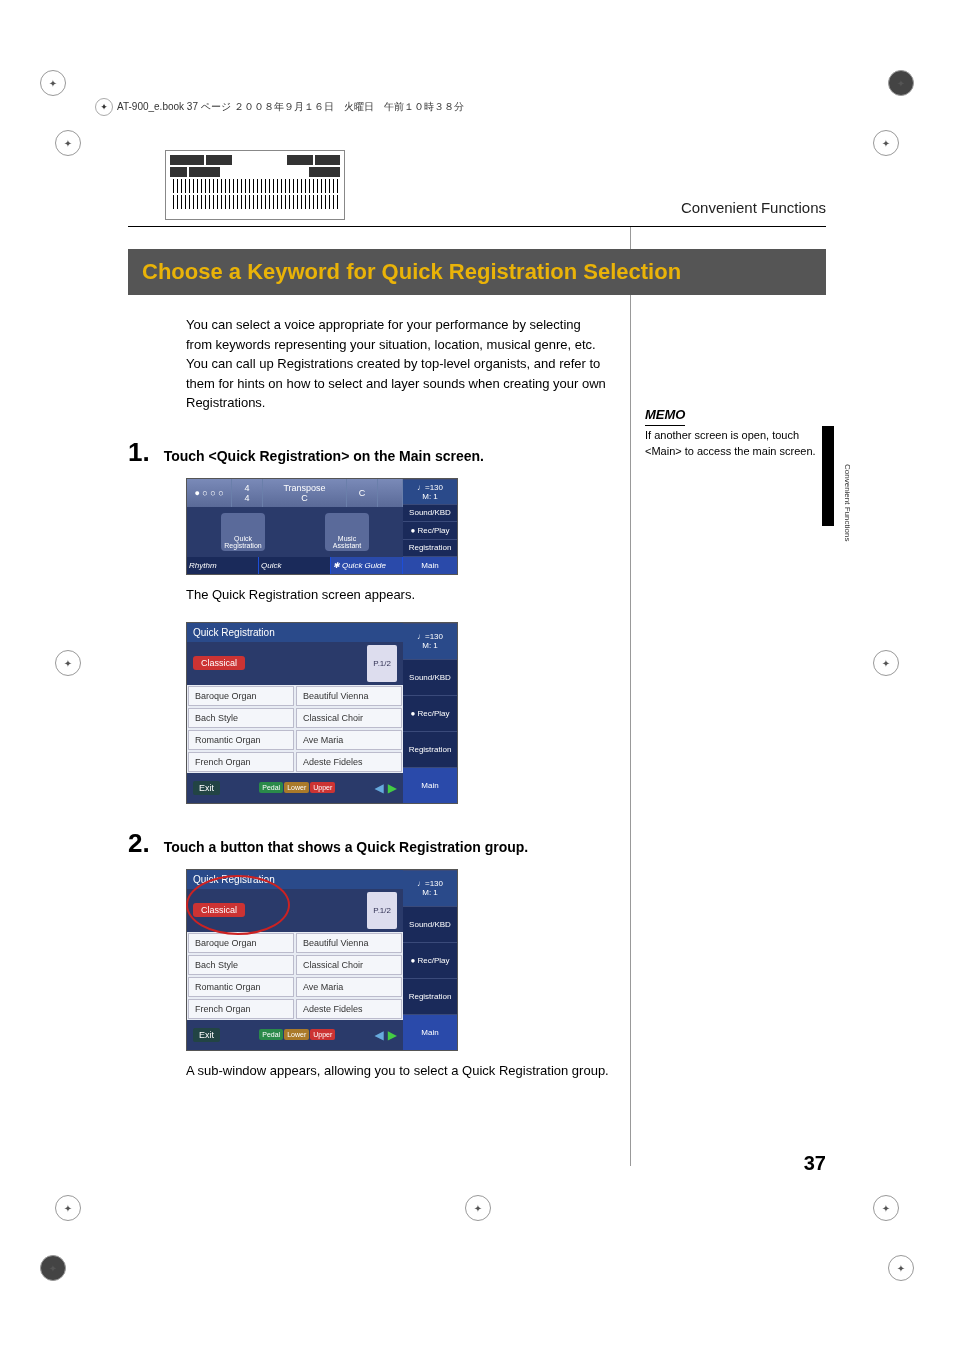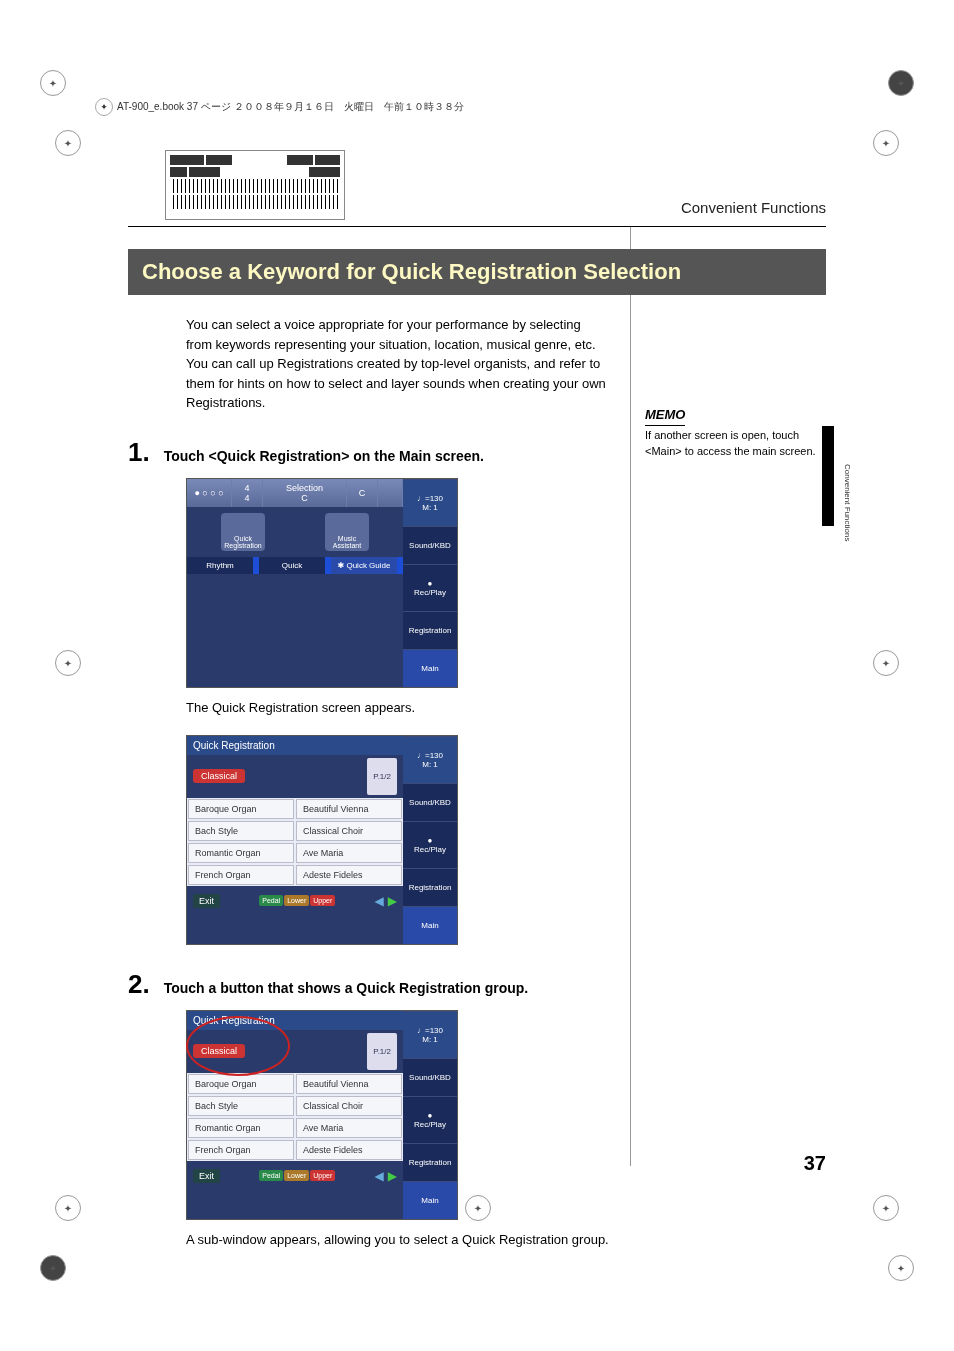--- a/index.html
+++ b/index.html
@@ -81,21 +81,21 @@
     position: absolute;
     top: 226px;
     left: 128px;
     right: 128px;
   }
   .divider { border-top: 1px solid #000; margin-bottom: 0; }
   .divider-v { position:absolute; top:226px; left:630px; width:1px; height:940px; background:#999;}
 
   .title-bar {
     background: #555;
-    color: #fef9c3;
+    color: #eab308;
     font-size: 22px;
     font-weight: bold;
     padding: 10px 14px;
     margin-top: 22px;
   }
 
   .intro {
     margin: 20px 0 24px 58px;
     width: 420px;
     font-size: 13px;
@@ -139,21 +139,21 @@
   .ss-left { flex: 1; }
   .ss-right { width: 54px; display: flex; flex-direction: column; }
   .ss-right .rbtn {
     flex: 1;
     background: #1a2a5a;
     border-top: 1px solid #3a4a7a;
     display: flex;
     align-items: center;
     justify-content: center;
     font-size: 8px;
-    padding: 14px;
+    padding: 3px;
     text-align:center;
   }
   .ss-right .rbtn.main { background: #2a4aaa; }
 
   .ss-main-name {
     text-align: center;
     font-size: 14px;
     padding: 8px 0;
     background: radial-gradient(#4a5a8a, #2a3a6a);
   }
@@ -173,24 +173,25 @@
     font-size: 7px;
     padding-bottom: 2px;
     text-align:center;
   }
   .ss-bottom-tabs {
     display: flex;
     background: #1a2a5a;
   }
   .ss-bottom-tabs .tab {
     flex: 1;
-    text-align: center;
+    text-align: left;
     padding: 4px 2px;
     font-size: 8px;
-    border-right: 6px solid #1d4ed8;
+    border-right: 1px solid #1d4ed8;
+    font-style: italic;
   }
 
   .ss-qr-header {
     background: #2a4a8a;
     padding: 4px 6px;
     font-size: 10px;
   }
   .ss-qr-cat {
     display: flex;
     justify-content: space-between;
@@ -355,21 +356,21 @@
     <div class="screenshot">
       <div class="ss-body">
         <div class="ss-left">
           <div class="ss-top">
             <div class="cell" style="width:44px">
                 <span>● ○ ○ ○</span>
               </div>
             <div class="cell" style="width:30px; white-space:pre-line;">4
 4</div>
             <div class="cell" style="flex:1">
-                <span>Selection</span>
+                <span>Transpose</span>
                 <span>C</span>
               </div>
             <div class="cell" style="width:30px">C</div>
             <div class="cell" style="width:24px"></div>
           </div>
           <div class="ss-icons">
             <div class="ss-icon">Quick Registration</div>
             <div class="ss-icon">Music Assistant</div>
           </div>
           <div class="ss-bottom-tabs">

